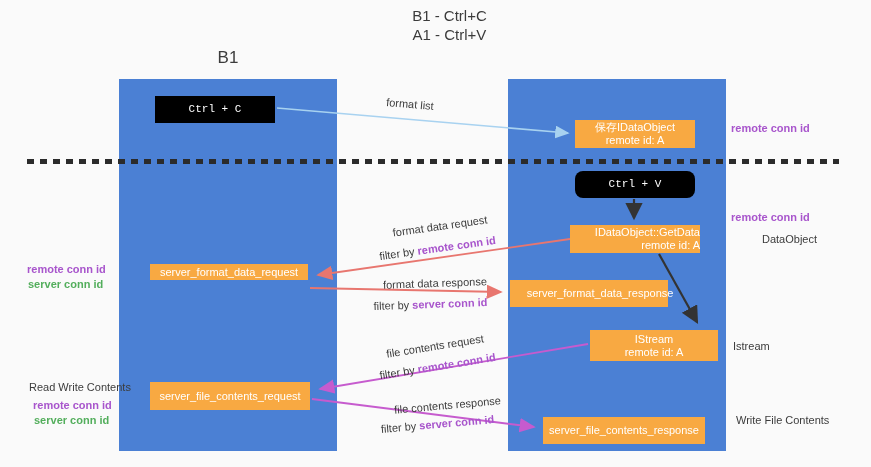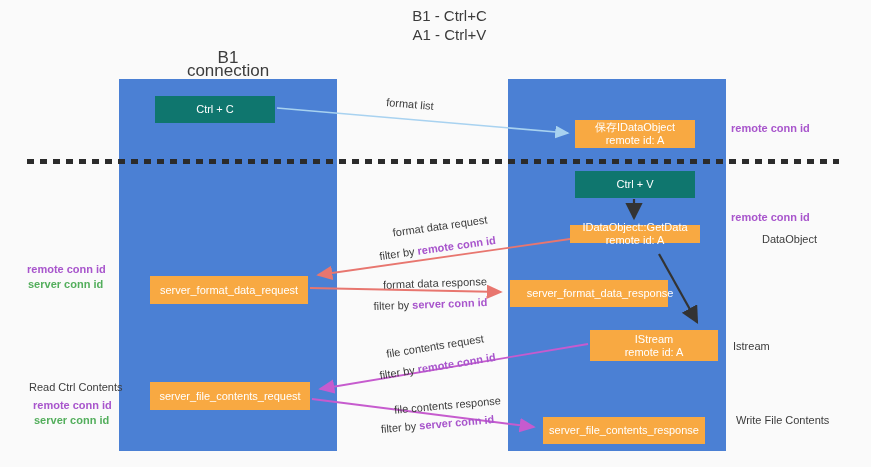--- a/index.html
+++ b/index.html
@@ -4,42 +4,41 @@
 <style>
   html,body{margin:0;padding:0;}
   body{font-family:"Liberation Sans","DejaVu Sans",sans-serif;background:#fff;}
   #canvas{position:relative;width:871px;height:467px;background:#fafafa;overflow:hidden;}
   .abs{position:absolute;}
   .title{width:871px;left:14px;top:6px;text-align:center;font-size:15px;color:#3b3b3b;line-height:19px;}
   .lane{background:#4b80d4;}
   .lane-header{text-align:center;font-size:17px;color:#3c3c3c;line-height:13px;}
   .node{box-sizing:border-box;display:flex;flex-direction:column;align-items:center;justify-content:center;
         color:#fff;font-size:11px;line-height:13px;text-align:center;}
-  .green{background:#0f766e;}
+  .green{background:#000000;font-family:Liberation Mono, monospace;}
   .orange{background:#f8a942;}
   .dashline{background:repeating-linear-gradient(90deg,#2b2b2b 0 7px,rgba(0,0,0,0) 7px 13px);}
   .lbl{font-size:11px;color:#3c3c3c;white-space:nowrap;}
   .lbl.center{text-align:center;}
   .purple{color:#a855cc;font-weight:bold;}
   .greentx{color:#53ae5c;font-weight:bold;}
   svg.overlay{position:absolute;left:0;top:0;pointer-events:none;}
 </style>
 </head>
 <body>
 
 <div id="canvas">
 
   <div class="abs title">
     <div>B1 - Ctrl+C</div>
     <div>A1 - Ctrl+V</div>
   </div>
 
   <div class="abs lane-header" style="left:119px;top:51px;width:218px;">
     <div>B1</div>
-    <div>connection</div>
   </div>
   <div class="abs lane-header" style="left:508px;top:51px;width:218px;">
   </div>
 
   <div class="abs lane" style="left:119px;top:79px;width:218px;height:372px;"></div>
   <div class="abs lane" style="left:508px;top:79px;width:218px;height:372px;"></div>
 
   <div class="abs dashline" style="left:27px;top:159px;width:812px;height:5px;"></div>
 
   <svg class="overlay" width="871" height="467" viewBox="0 0 871 467">
@@ -66,28 +65,28 @@
     <line x1="312" y1="399" x2="534" y2="427" stroke="#c65bce" stroke-width="1.8" marker-end="url(#m-mag)"></line>
   </svg>
 
   <div class="abs node green" style="left:155px;top:96px;width:120px;height:27px;">
     <div>Ctrl + C</div>
   </div>
   <div class="abs node orange" style="left:575px;top:120px;width:120px;height:28px;">
     <div>保存IDataObject</div>
     <div>remote id: A</div>
   </div>
-  <div class="abs node green" style="left:575px;top:171px;width:120px;height:27px;">
+  <div class="abs node green" style="left:575px;top:171px;width:120px;height:27px;border-radius:8px;">
     <div>Ctrl + V</div>
   </div>
-  <div class="abs node orange" style="left:570px;top:225px;width:130px;height:18px;">
+  <div class="abs node orange" style="left:570px;top:225px;width:130px;height:28px;align-items:flex-end;">
     <div>IDataObject::GetData</div>
     <div>remote id: A</div>
   </div>
-  <div class="abs node orange" style="left:150px;top:276px;width:158px;height:28px;">
+  <div class="abs node orange" style="left:150px;top:264px;width:158px;height:16px;">
     <div>server_format_data_request</div>
   </div>
   <div class="abs node orange" style="left:510px;top:280px;width:158px;height:27px;padding-left:22px;">
     <div>server_format_data_response</div>
   </div>
   <div class="abs node orange" style="left:590px;top:330px;width:128px;height:31px;">
     <div>IStream</div>
     <div>remote id: A</div>
   </div>
   <div class="abs node orange" style="left:150px;top:382px;width:160px;height:28px;">
@@ -120,17 +119,17 @@
   </div>
 
   <div class="abs lbl purple" style="left:731px;top:122px;">remote conn id</div>
   <div class="abs lbl purple" style="left:731px;top:211px;">remote conn id</div>
   <div class="abs lbl" style="left:730px;top:233px;margin-left:32px;">DataObject</div>
   <div class="abs lbl" style="left:733px;top:340px;">Istream</div>
   <div class="abs lbl" style="left:736px;top:414px;">Write File Contents</div>
 
   <div class="abs lbl purple" style="left:27px;top:263px;">remote conn id</div>
   <div class="abs lbl greentx" style="left:28px;top:278px;">server conn id</div>
-  <div class="abs lbl" style="left:29px;top:381px;">Read Ctrl Contents</div>
+  <div class="abs lbl" style="left:29px;top:381px;">Read Write Contents</div>
   <div class="abs lbl purple" style="left:33px;top:399px;">remote conn id</div>
   <div class="abs lbl greentx" style="left:34px;top:414px;">server conn id</div>
 
 </div>
 
 </body></html>

